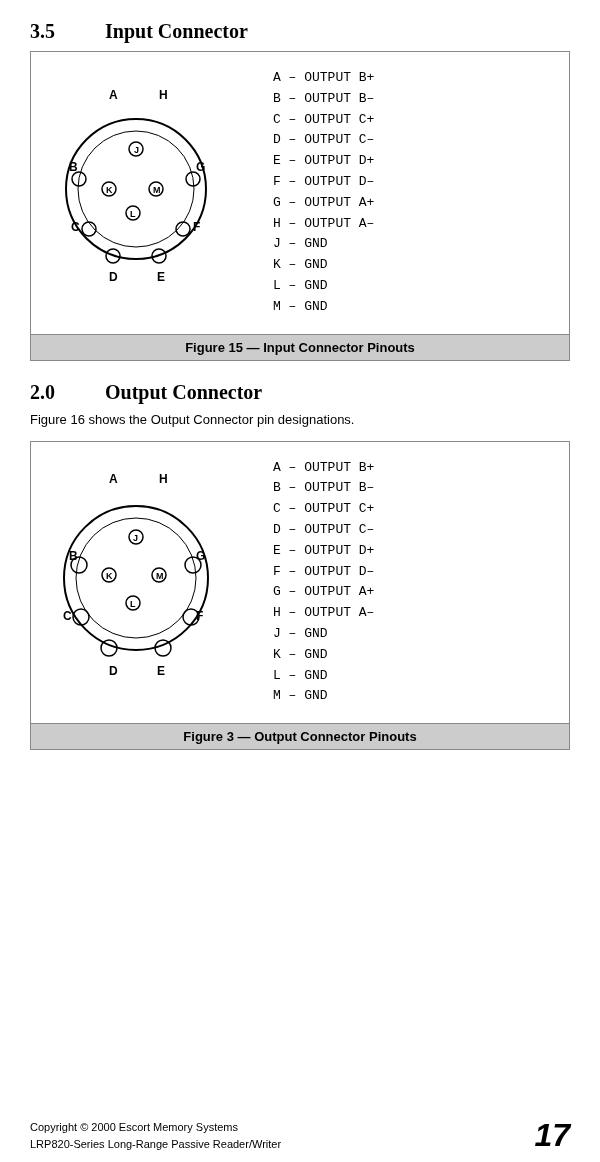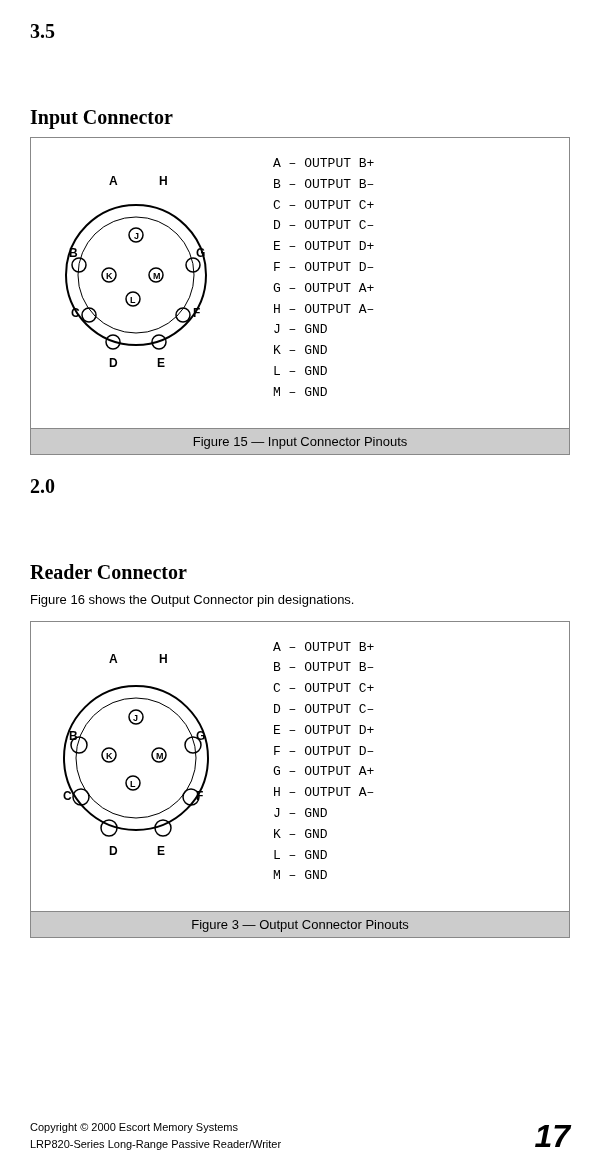--- a/index.html
+++ b/index.html
@@ -17,21 +17,20 @@
       padding: 20px 30px 60px 30px;
     }
 
     .section-heading {
       font-size: 20px;
       font-weight: bold;
       margin-bottom: 8px;
       display: flex;
       align-items: baseline;
       gap: 20px;
-      flex-direction: column;
     }
 
     .section-number {
       font-size: 20px;
       font-weight: bold;
     }
 
     .section-desc {
       font-size: 14px;
       margin-bottom: 14px;
@@ -61,36 +60,35 @@
       font-family: 'Courier New', Courier, monospace;
       font-size: 13px;
       line-height: 1.6;
       flex: 1;
       margin-left: 22px;
     }
 
     .figure-caption {
       background: #ccc;
       text-align: center;
-      font-weight: normal;
+      font-weight: bold;
       font-family: Arial, sans-serif;
       font-size: 13px;
       padding: 5px 0;
       border-top: 1px solid #888;
-      margin-top: 8px;
     }
 
     .page-footer {
       position: absolute;
       bottom: 10px;
       left: 0;
       right: 0;
       display: flex;
       justify-content: space-between;
-      align-items: center;
+      align-items: flex-start;
       padding: 0 30px;
       font-family: Arial, sans-serif;
       font-size: 11px;
     }
 
     .footer-left {
       line-height: 1.5;
     }
 
     .footer-page {
@@ -180,21 +178,21 @@
         </div>
       </div>
       <div class="figure-caption">Figure 15 — Input Connector Pinouts</div>
     </div>
   </div>
 
   <div>
     <div class="section-heading">
       <span class="section-number">2.0</span>
       &nbsp;&nbsp;
-      <span>Reader Connector</span>
+      <span>Output Connector</span>
     </div>
     <p class="section-desc">Figure 16 shows the Output Connector pin designations.</p>
 
     <div class="figure-box">
       <div class="figure-content">
 
         <div class="connector-diagram">
           <svg width="190" height="230" viewBox="0 0 190 230" xmlns="http://www.w3.org/2000/svg">
 
             <text x="68" y="18" font-family="Arial" font-size="12" font-weight="bold">A</text>

